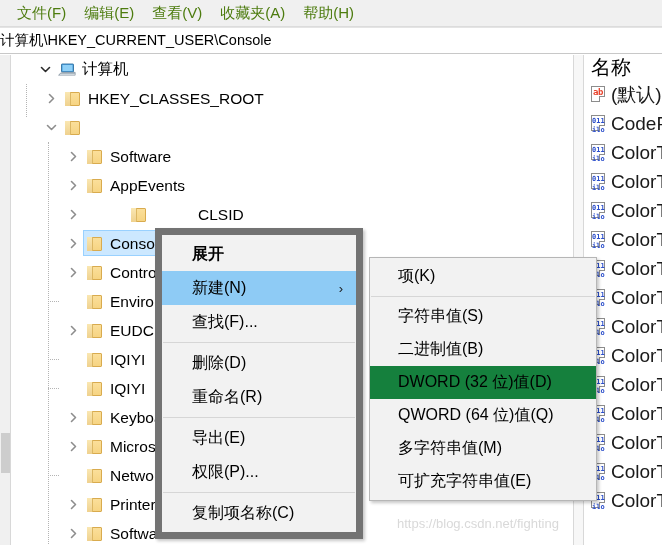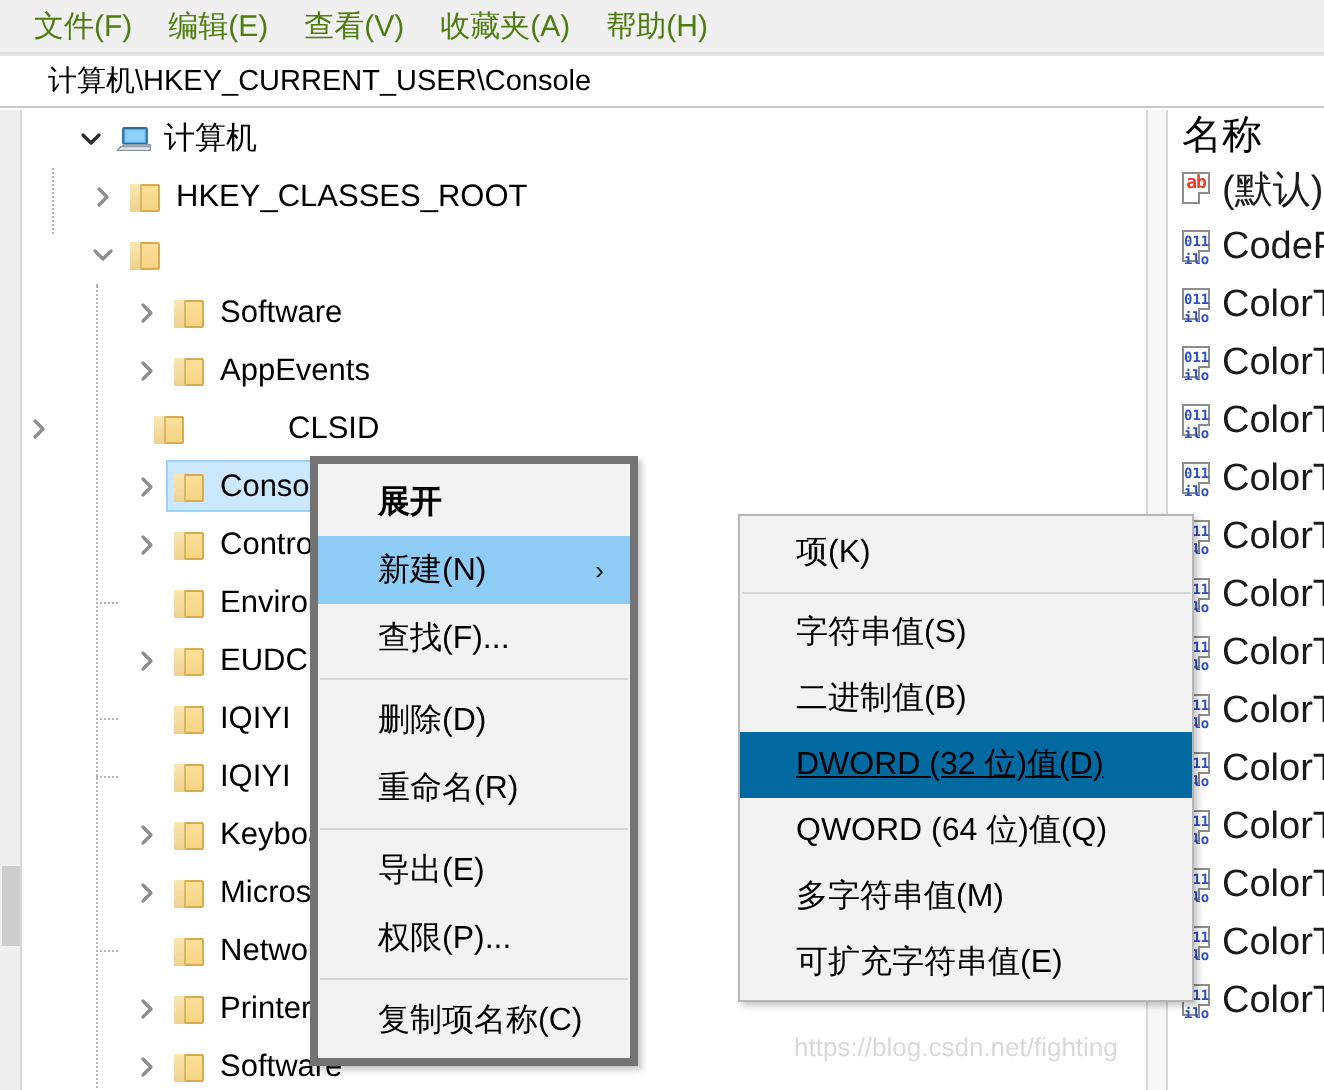--- a/index.html
+++ b/index.html
@@ -27,21 +27,21 @@
     cursor:default;
   }
 
   
   #addressbar{
     position:absolute; left:0; top:27px; width:662px; height:27px;
     background:#ffffff;
     border-bottom:1px solid #c8c8c8;
     border-top:1px solid #e4e4e4;
     display:flex; align-items:center;
-    padding-left:24px;
+    padding-left:0;
   }
   #addressbar .path{ font-size:14.5px; color:#000; white-space:nowrap; }
 
   
   #content{
     position:absolute; left:0; top:55px; width:662px; height:490px;
     background:#ffffff;
   }
 
   
@@ -135,23 +135,23 @@
     position:absolute; left:2px; top:2px; width:12px; height:9px;
     font-size:8.5px; font-weight:bold; line-height:9px; text-align:center;
     font-family:"DejaVu Sans Mono","Liberation Mono",monospace;
     letter-spacing:-0.5px;
   }
   .vtxt.ab{ color:#e8412a; font-size:9px; }
   .vtxt.bin{ color:#2b4ecb; font-size:7px; letter-spacing:0px; }
 
   
   #ctx1{
-    position:absolute; left:155px; top:228px; width:164px;
+    position:absolute; left:155px; top:228px; width:208px;
     background:#f2f2f2;
-    border:4px solid #737373;
+    border:7px solid #737373;
     box-shadow:2px 2px 3px rgba(0,0,0,0.22);
     padding:2px 0 2px 0;
     z-index:50;
   }
   #ctx1 .item{
     height:34px; display:flex; align-items:center;
     padding-left:30px; padding-right:8px;
     font-size:16px; color:#000; white-space:nowrap;
     position:relative;
   }
@@ -170,21 +170,21 @@
     border:1px solid #b6b6b6;
     box-shadow:2px 2px 3px rgba(0,0,0,0.22);
     padding:2px 0 2px 0;
     z-index:60;
   }
   #ctx2 .item{
     height:33px; display:flex; align-items:center;
     padding-left:28px; padding-right:8px;
     font-size:16px; color:#000; white-space:nowrap;
   }
-  #ctx2 .item.hl{ background:#0369a1;text-decoration:underline; }
+  #ctx2 .item.hl{ background:#15803d; }
   #ctx2 .sep{ height:1px; background:#d6d6d6; margin:3px 1px; }
 
   
   #watermark{
     position:absolute; left:397px; top:516px;
     font-size:13px; color:#d9d9d9;
     white-space:nowrap; z-index:70; pointer-events:none;
   }
 </style>
 </head>
@@ -272,21 +272,21 @@
               <path d="M3.5 1.5 L7.5 5.5 L3.5 9.5" fill="none" stroke="#8d8d8d" stroke-width="1.6" stroke-linecap="round" stroke-linejoin="round"></path>
             </svg>
           </span>
           <span class="ico" style="margin-left: 5px;">
             <span class="folder"></span>
           </span>
           <span class="tlabel">AppEvents</span>
         </div>
       </div>
       <div class="trow">
-        <div class="inner" style=" gap: 44px;">
+        <div class="inner" style="padding-left: 54px; gap: 44px;">
           <span class="twist">
             <svg width="11" height="11" viewBox="0 0 11 11">
               <path d="M3.5 1.5 L7.5 5.5 L3.5 9.5" fill="none" stroke="#8d8d8d" stroke-width="1.6" stroke-linecap="round" stroke-linejoin="round"></path>
             </svg>
           </span>
           <span class="ico" style="margin-left: 5px;">
             <span class="folder"></span>
           </span>
           <span class="tlabel">CLSID</span>
         </div>

